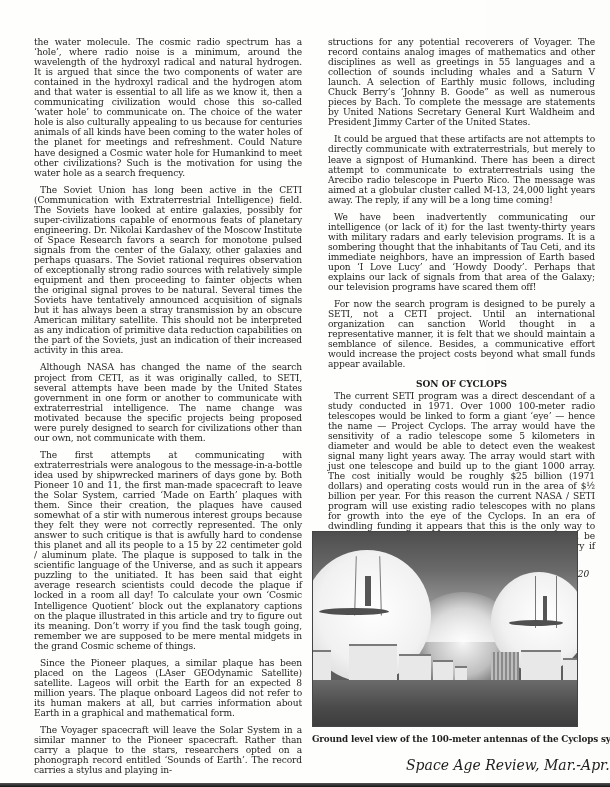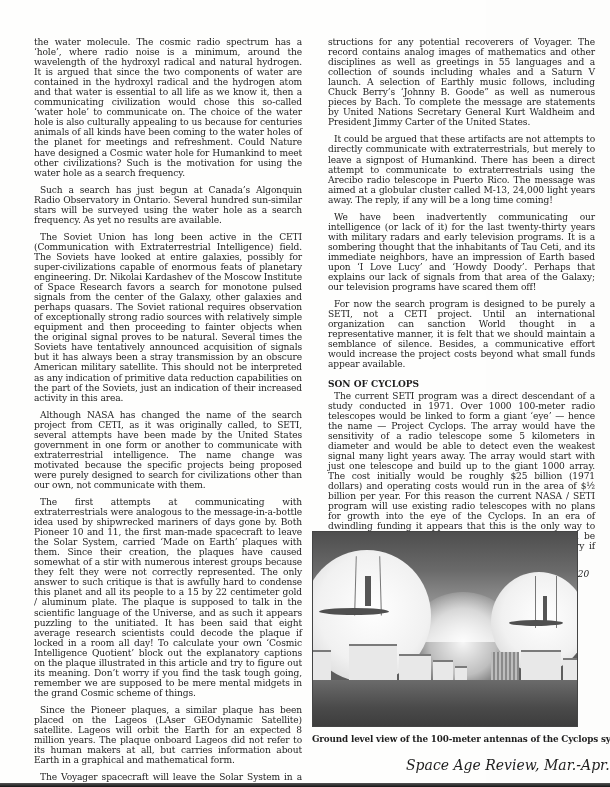--- a/index.html
+++ b/index.html
@@ -5,21 +5,21 @@
   html, body { margin:0; padding:0; }
   body { width:610px; height:787px; background:#fdfdfc; position:relative; overflow:hidden;
          font-family:"DejaVu Serif", "Liberation Serif", serif; color:#1e1e1e; }
   .page { position:absolute; left:0; top:0; width:486px; height:787px; background:#fefefd; }
   .col { position:absolute; top:37px; font-size:9.1px; line-height:10.05px; text-align:justify;
          letter-spacing:-0.12px; }
   .col-left { left:34px; width:268px; }
   .col-right { left:328px; width:267px; }
   .para { margin:0 0 7px 0; text-indent:6px; hyphens:manual; }
   .para.noindent { text-indent:0; }
-  .heading { text-align:left; font-weight:bold; font-size:9px; margin:10px 0 1px 0; letter-spacing:0; }
+  .heading { text-align:center; font-weight:bold; font-size:9px; margin:10px 0 1px 0; letter-spacing:0; }
   .turn { text-align:right; font-style:italic; margin:8px 0 0 0; font-size:9px; padding-right:6px; }
   .figure { position:absolute; left:312px; top:531px; width:264px; height:194px;
             background:#5d5d5d; overflow:hidden; border:1px solid #444; }
   .sky { position:absolute; left:0; top:0; width:100%; height:110px;
          background:linear-gradient(180deg,#4e4e4e 0%,#6a6a6a 35%,#9a9a9a 70%,#cfcfcf 100%); }
   .ground { position:absolute; left:0; top:148px; width:100%; height:46px;
             background:linear-gradient(180deg,#6b6b6b 0%,#4a4a4a 60%,#3d3d3d 100%); }
   .dish { position:absolute; border-radius:50%;
           background:radial-gradient(circle at 55% 45%, #ffffff 0%, #f1f1f1 55%, #dcdcdc 80%, #c8c8c8 100%); }
   .dish1 { left:-10px; top:18px; width:128px; height:132px; }
@@ -39,21 +39,20 @@
   .bottom-band { position:absolute; left:0; top:783px; width:610px; height:4px;
                  background:linear-gradient(180deg,#555 0%,#151515 100%); }
 </style>
 </head>
 <body>
 
 <div class="page">
 
   <div class="col col-left">
     <p class="para noindent">the water molecule. The cosmic radio spectrum has a ‘hole’, where radio noise is a minimum, around the wavelength of the hydroxyl radical and natural hydrogen. It is argued that since the two components of water are contained in the hydroxyl radical and the hydrogen atom and that water is essential to all life as we know it, then a communicating civilization would chose this so-called ‘water hole’ to communicate on. The choice of the water hole is also culturally appealing to us because for centuries animals of all kinds have been coming to the water holes of the planet for meetings and refreshment. Could Nature have designed a Cosmic water hole for Humankind to meet other civilizations? Such is the motivation for using the water hole as a search frequency.</p>
-    <p class="para">Such a search has just begun at Canada’s Algonquin Radio Observatory in Ontario. Several hundred sun-similar stars will be surveyed using the water hole as a search frequency. As yet no results are available.</p>
     <p class="para">The Soviet Union has long been active in the CETI (Communication with Extraterrestrial Intelligence) field. The Soviets have looked at entire galaxies, possibly for super-civilizations capable of enormous feats of planetary engineering. Dr. Nikolai Kardashev of the Moscow Institute of Space Research favors a search for monotone pulsed signals from the center of the Galaxy, other galaxies and perhaps quasars. The Soviet rational requires observation of exceptionally strong radio sources with relatively simple equipment and then proceeding to fainter objects when the original signal proves to be natural. Several times the Soviets have tentatively announced acquisition of signals but it has always been a stray transmission by an obscure American military satellite. This should not be interpreted as any indication of primitive data reduction capabilities on the part of the Soviets, just an indication of their increased activity in this area.</p>
     <p class="para">Although NASA has changed the name of the search project from CETI, as it was originally called, to SETI, several attempts have been made by the United States government in one form or another to communicate with extraterrestrial intelligence. The name change was motivated because the specific projects being proposed were purely designed to search for civilizations other than our own, not communicate with them.</p>
     <p class="para">The first attempts at communicating with extraterrestrials were analogous to the message-in-a-bottle idea used by shipwrecked mariners of days gone by. Both Pioneer 10 and 11, the first man-made spacecraft to leave the Solar System, carried ‘Made on Earth’ plaques with them. Since their creation, the plaques have caused somewhat of a stir with numerous interest groups because they felt they were not correctly represented. The only answer to such critique is that is awfully hard to condense this planet and all its people to a 15 by 22 centimeter gold / aluminum plate. The plaque is supposed to talk in the scientific language of the Universe, and as such it appears puzzling to the unitiated. It has been said that eight average research scientists could decode the plaque if locked in a room all day! To calculate your own ‘Cosmic Intelligence Quotient’ block out the explanatory captions on the plaque illustrated in this article and try to figure out its meaning. Don’t worry if you find the task tough going, remember we are supposed to be mere mental midgets in the grand Cosmic scheme of things.</p>
     <p class="para">Since the Pioneer plaques, a similar plaque has been placed on the Lageos (LAser GEOdynamic Satellite) satellite. Lageos will orbit the Earth for an expected 8 million years. The plaque onboard Lageos did not refer to its human makers at all, but carries information about Earth in a graphical and mathematical form.</p>
     <p class="para">The Voyager spacecraft will leave the Solar System in a similar manner to the Pioneer spacecraft. Rather than carry a plaque to the stars, researchers opted on a phonograph record entitled ‘Sounds of Earth’. The record carries a stylus and playing in-</p>
   </div>
 
   <div class="col col-right">
     <p class="para noindent">structions for any potential recoverers of Voyager. The record contains analog images of mathematics and other disciplines as well as greetings in 55 languages and a collection of sounds including whales and a Saturn V launch. A selection of Earthly music follows, including Chuck Berry’s ‘Johnny B. Goode” as well as numerous pieces by Bach. To complete the message are statements by United Nations Secretary General Kurt Waldheim and President Jimmy Carter of the United States.</p>
     <p class="para">It could be argued that these artifacts are not attempts to directly communicate with extraterrestrials, but merely to leave a signpost of Humankind. There has been a direct attempt to communicate to extraterrestrials using the Arecibo radio telescope in Puerto Rico. The message was aimed at a globular cluster called M-13, 24,000 light years away. The reply, if any will be a long time coming!</p>

